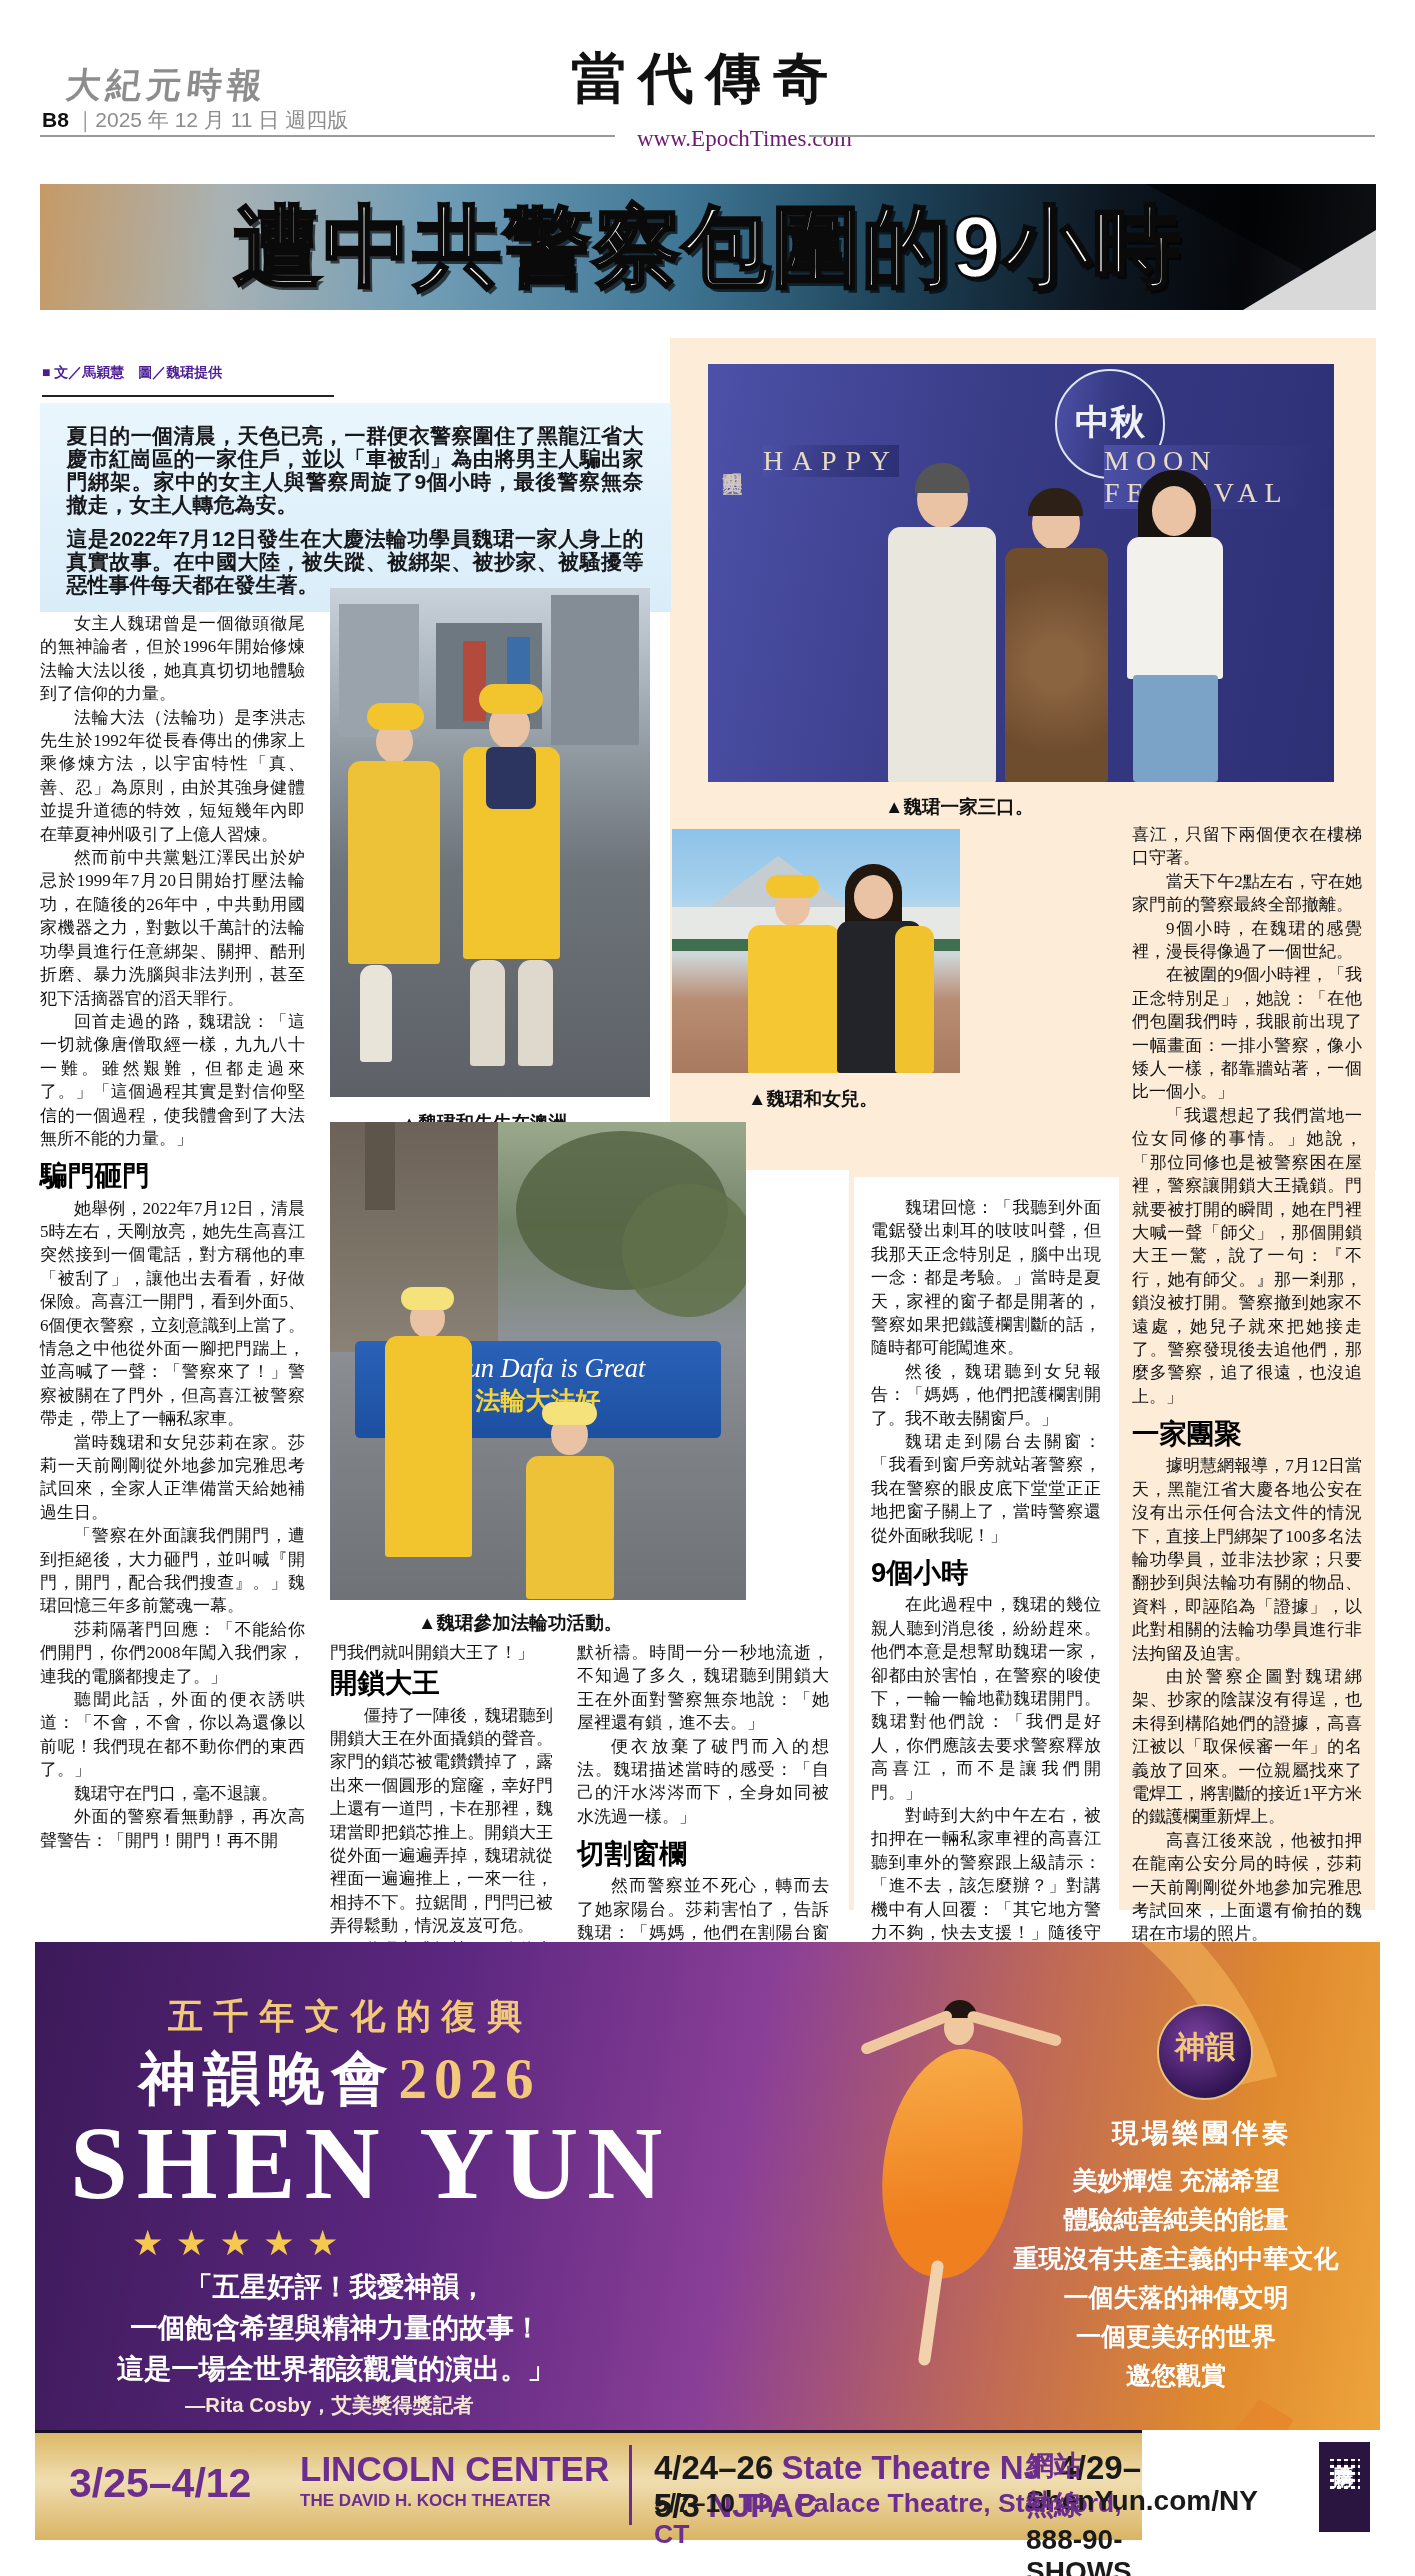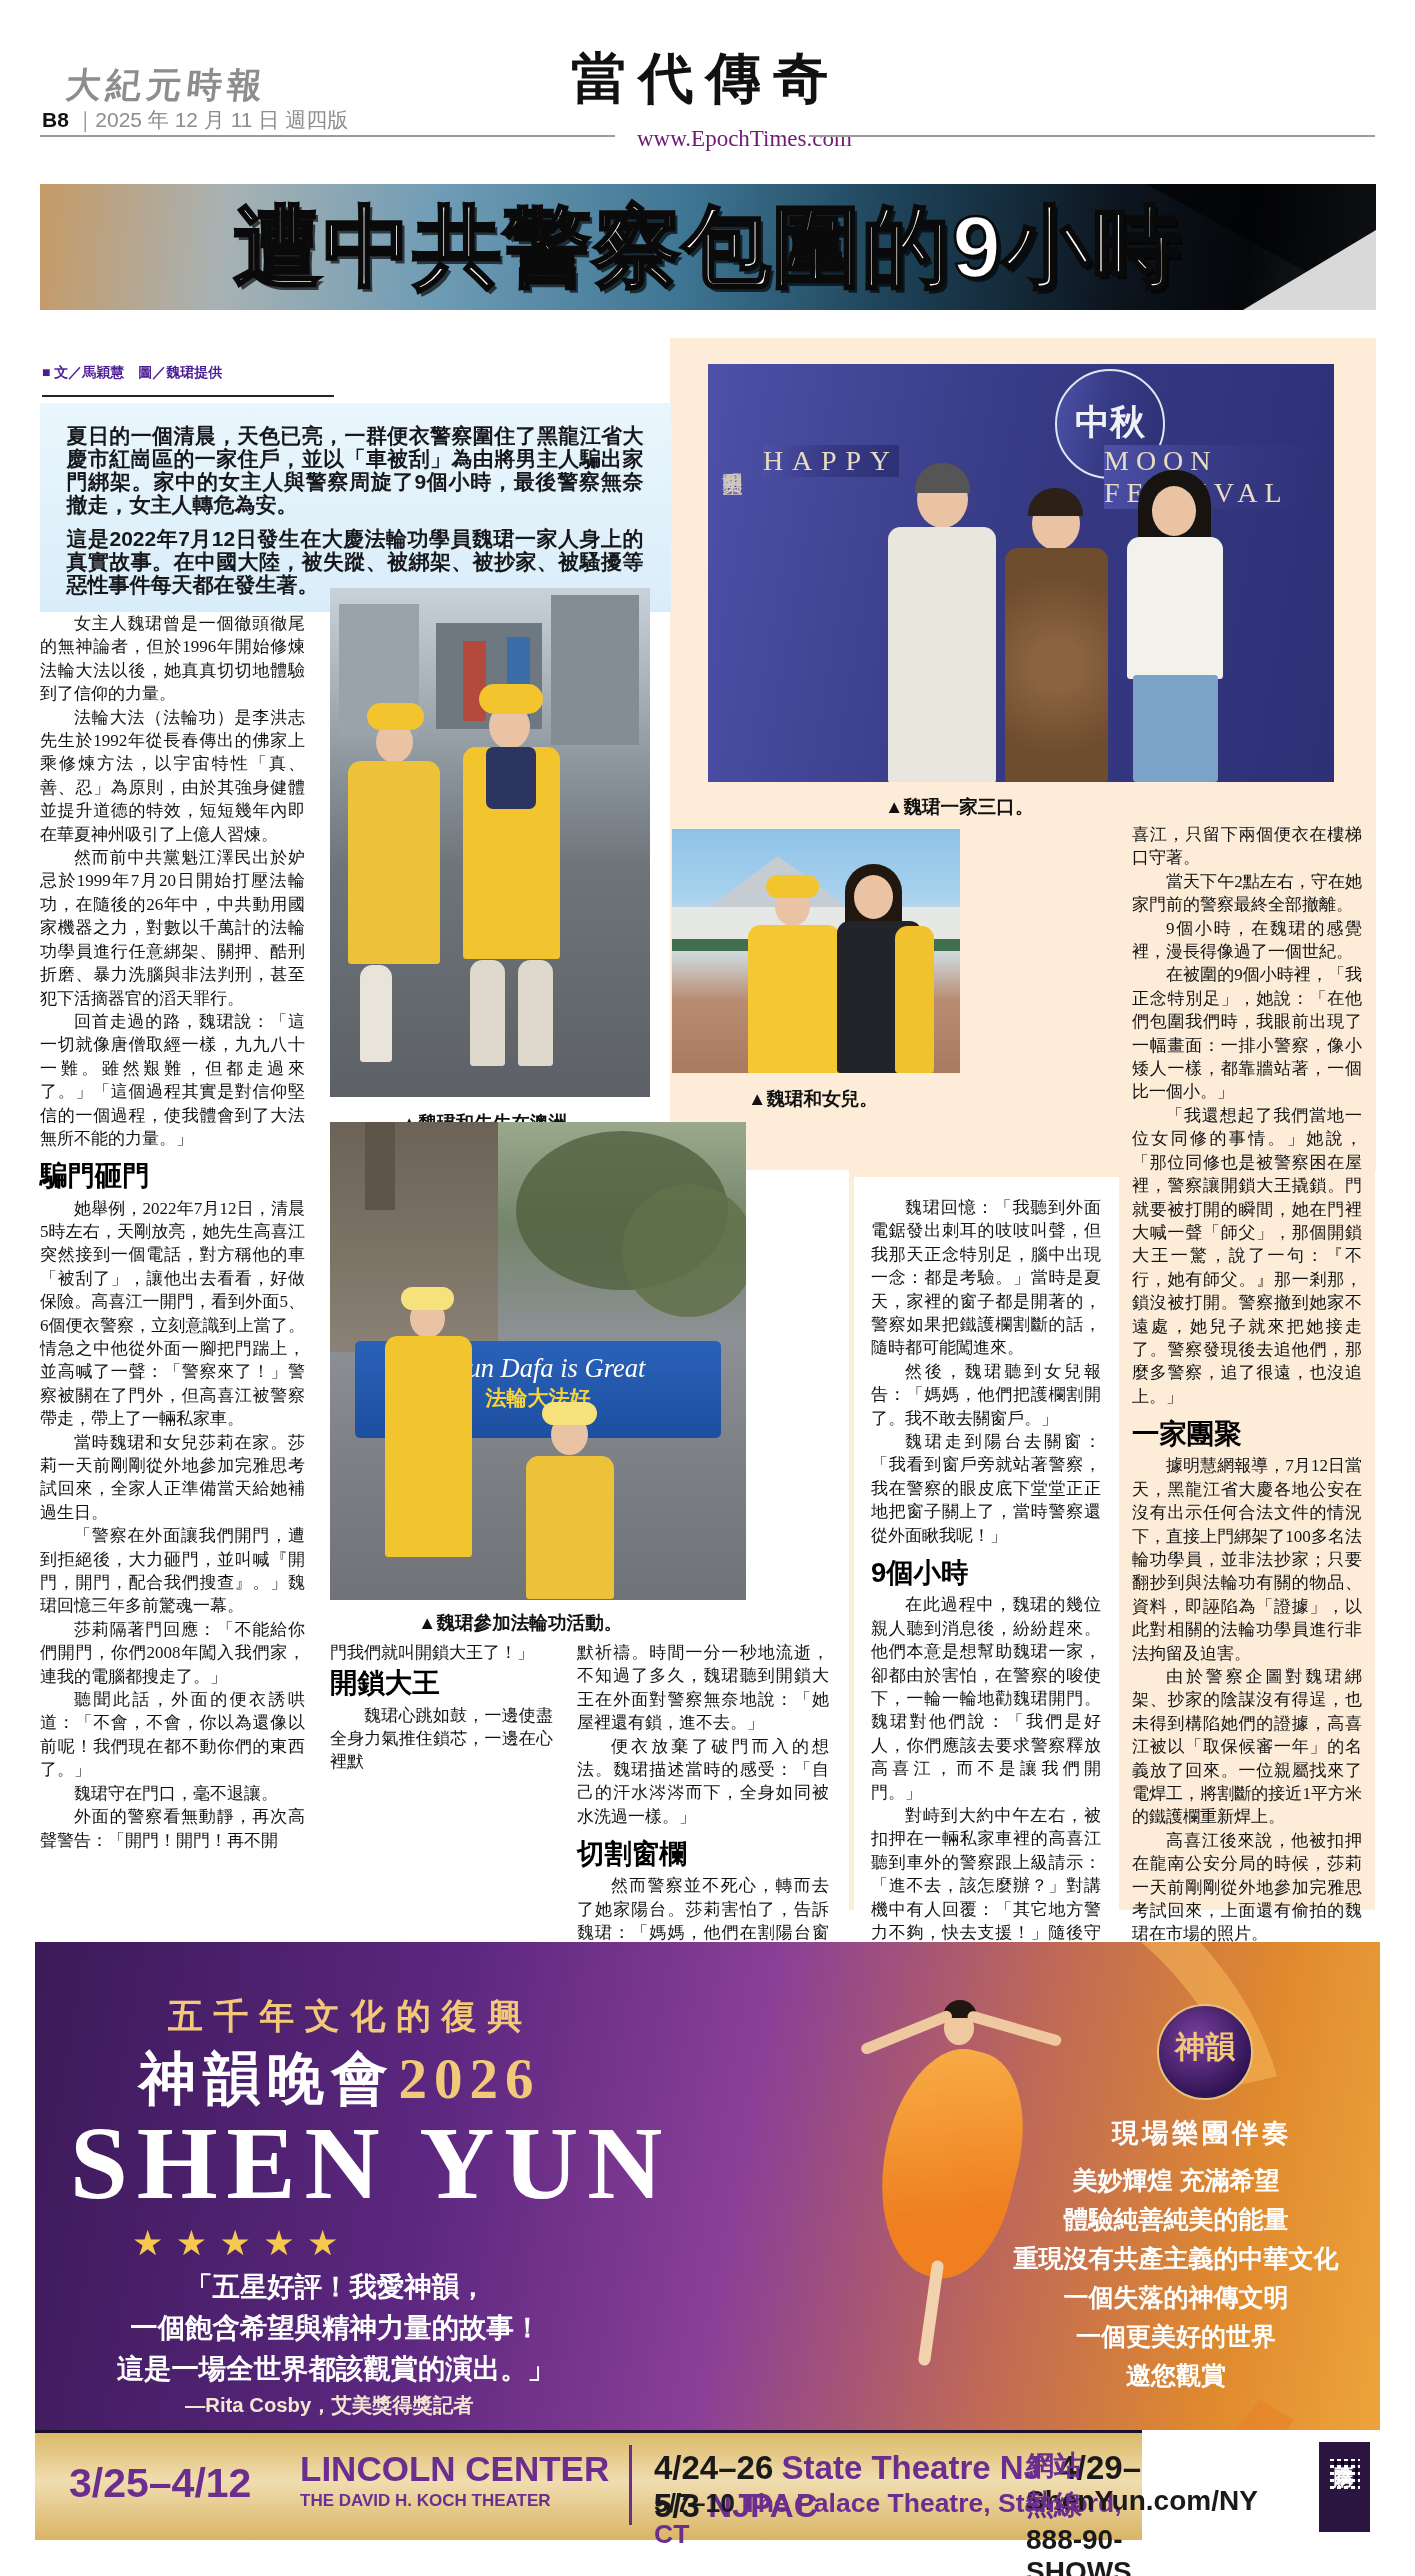--- a/index.html
+++ b/index.html
@@ -187,21 +187,21 @@
   </div>
   <div class="caption" style="left:748px;top:1086px;">▲魏珺和女兒。</div>
 
   <div class="photo act" style="left:330px;top:1122px;width:416px;height:478px;">
     <div class="abs" style="left:0;top:0;width:168px;height:230px;background:linear-gradient(180deg,#6c6257 0%,#7d7468 60%,#8b8277 100%);"></div>
     <div class="abs" style="left:35px;top:-17.7px;width:30px;height:106px;background:#5d5549;"></div>
     <div class="abs" style="left:186px;top:8.8px;width:212px;height:159px;border-radius:50%;background:#51603f;opacity:.8;"></div>
     <div class="abs" style="left:292px;top:62px;width:133px;height:133px;border-radius:50%;background:#60714a;opacity:.85;"></div>
     <div class="actbanner" style="left:25px;top:219px;width:366px;height:97px;">
       <div style="font-size:26.5px;font-style:italic;font-family:'Liberation Serif',serif;margin-top:12.4px;">Falun Dafa is Great</div>
-      <div style="font-size:21px;font-weight:bold;color:#f5d43c;font-family:'Liberation Sans',sans-serif;">法輪大法好</div>
+      <div style="font-size:25px;font-weight:bold;color:#f5d43c;font-family:'Liberation Sans',sans-serif;">法輪大法好</div>
     </div>
 
     <div class="head" style="left:80px;top:177px;width:35px;height:39px;"></div>
     <div class="abs" style="left:71px;top:165px;width:53px;height:23px;border-radius:26.5px;background:#f6e27a;"></div>
     <div class="body-shape" style="left:55px;top:214px;width:87px;height:221px;background:#f2c52f;"></div>
     <div class="head" style="left:221px;top:292px;width:37px;height:41px;"></div>
     <div class="abs" style="left:212px;top:280px;width:55px;height:23px;border-radius:26.5px;background:#f6e27a;"></div>
     <div class="body-shape" style="left:196px;top:334px;width:88px;height:143px;background:#eec238;"></div>
   </div>
   <div class="caption" style="left:418px;top:1610px;">▲魏珺參加法輪功活動。</div>
@@ -217,20 +217,21 @@
     <p>「警察在外面讓我們開門，遭到拒絕後，大力砸門，並叫喊『開門，開門，配合我們搜查』。」魏珺回憶三年多前驚魂一幕。</p>
     <p>莎莉隔著門回應：「不能給你們開門，你們2008年闖入我們家，連我的電腦都搜走了。」</p>
     <p>聽聞此話，外面的便衣誘哄道：「不會，不會，你以為還像以前呢！我們現在都不動你們的東西了。」</p>
     <p>魏珺守在門口，毫不退讓。</p>
     <p>外面的警察看無動靜，再次高聲警告：「開門！開門！再不開</p>
   </div>
 
   <div class="col" style="left:330px;top:1641px;width:223px;height:270px;">
     <p class="noindent">門我們就叫開鎖大王了！」</p>
     <h3 style="margin-top:7px;">開鎖大王</h3>
+    <p>僵持了一陣後，魏珺聽到開鎖大王在外面撬鎖的聲音。家門的鎖芯被電鑽鑽掉了，露出來一個圓形的窟窿，幸好門上還有一道閂，卡在那裡，魏珺當即把鎖芯推上。開鎖大王從外面一遍遍弄掉，魏珺就從裡面一遍遍推上，一來一往，相持不下。拉鋸間，門閂已被弄得鬆動，情況岌岌可危。</p>
     <p>魏珺心跳如鼓，一邊使盡全身力氣推住鎖芯，一邊在心裡默</p>
   </div>
 
   <div class="col" style="left:577px;top:1641px;width:252px;height:270px;">
     <p class="noindent">默祈禱。時間一分一秒地流逝，不知過了多久，魏珺聽到開鎖大王在外面對警察無奈地說：「她屋裡還有鎖，進不去。」</p>
     <p>便衣放棄了破門而入的想法。魏珺描述當時的感受：「自己的汗水涔涔而下，全身如同被水洗過一樣。」</p>
     <h3>切割窗欄</h3>
     <p>然而警察並不死心，轉而去了她家陽台。莎莉害怕了，告訴魏珺：「媽媽，他們在割陽台窗戶的鐵護欄。」</p>
   </div>
 

